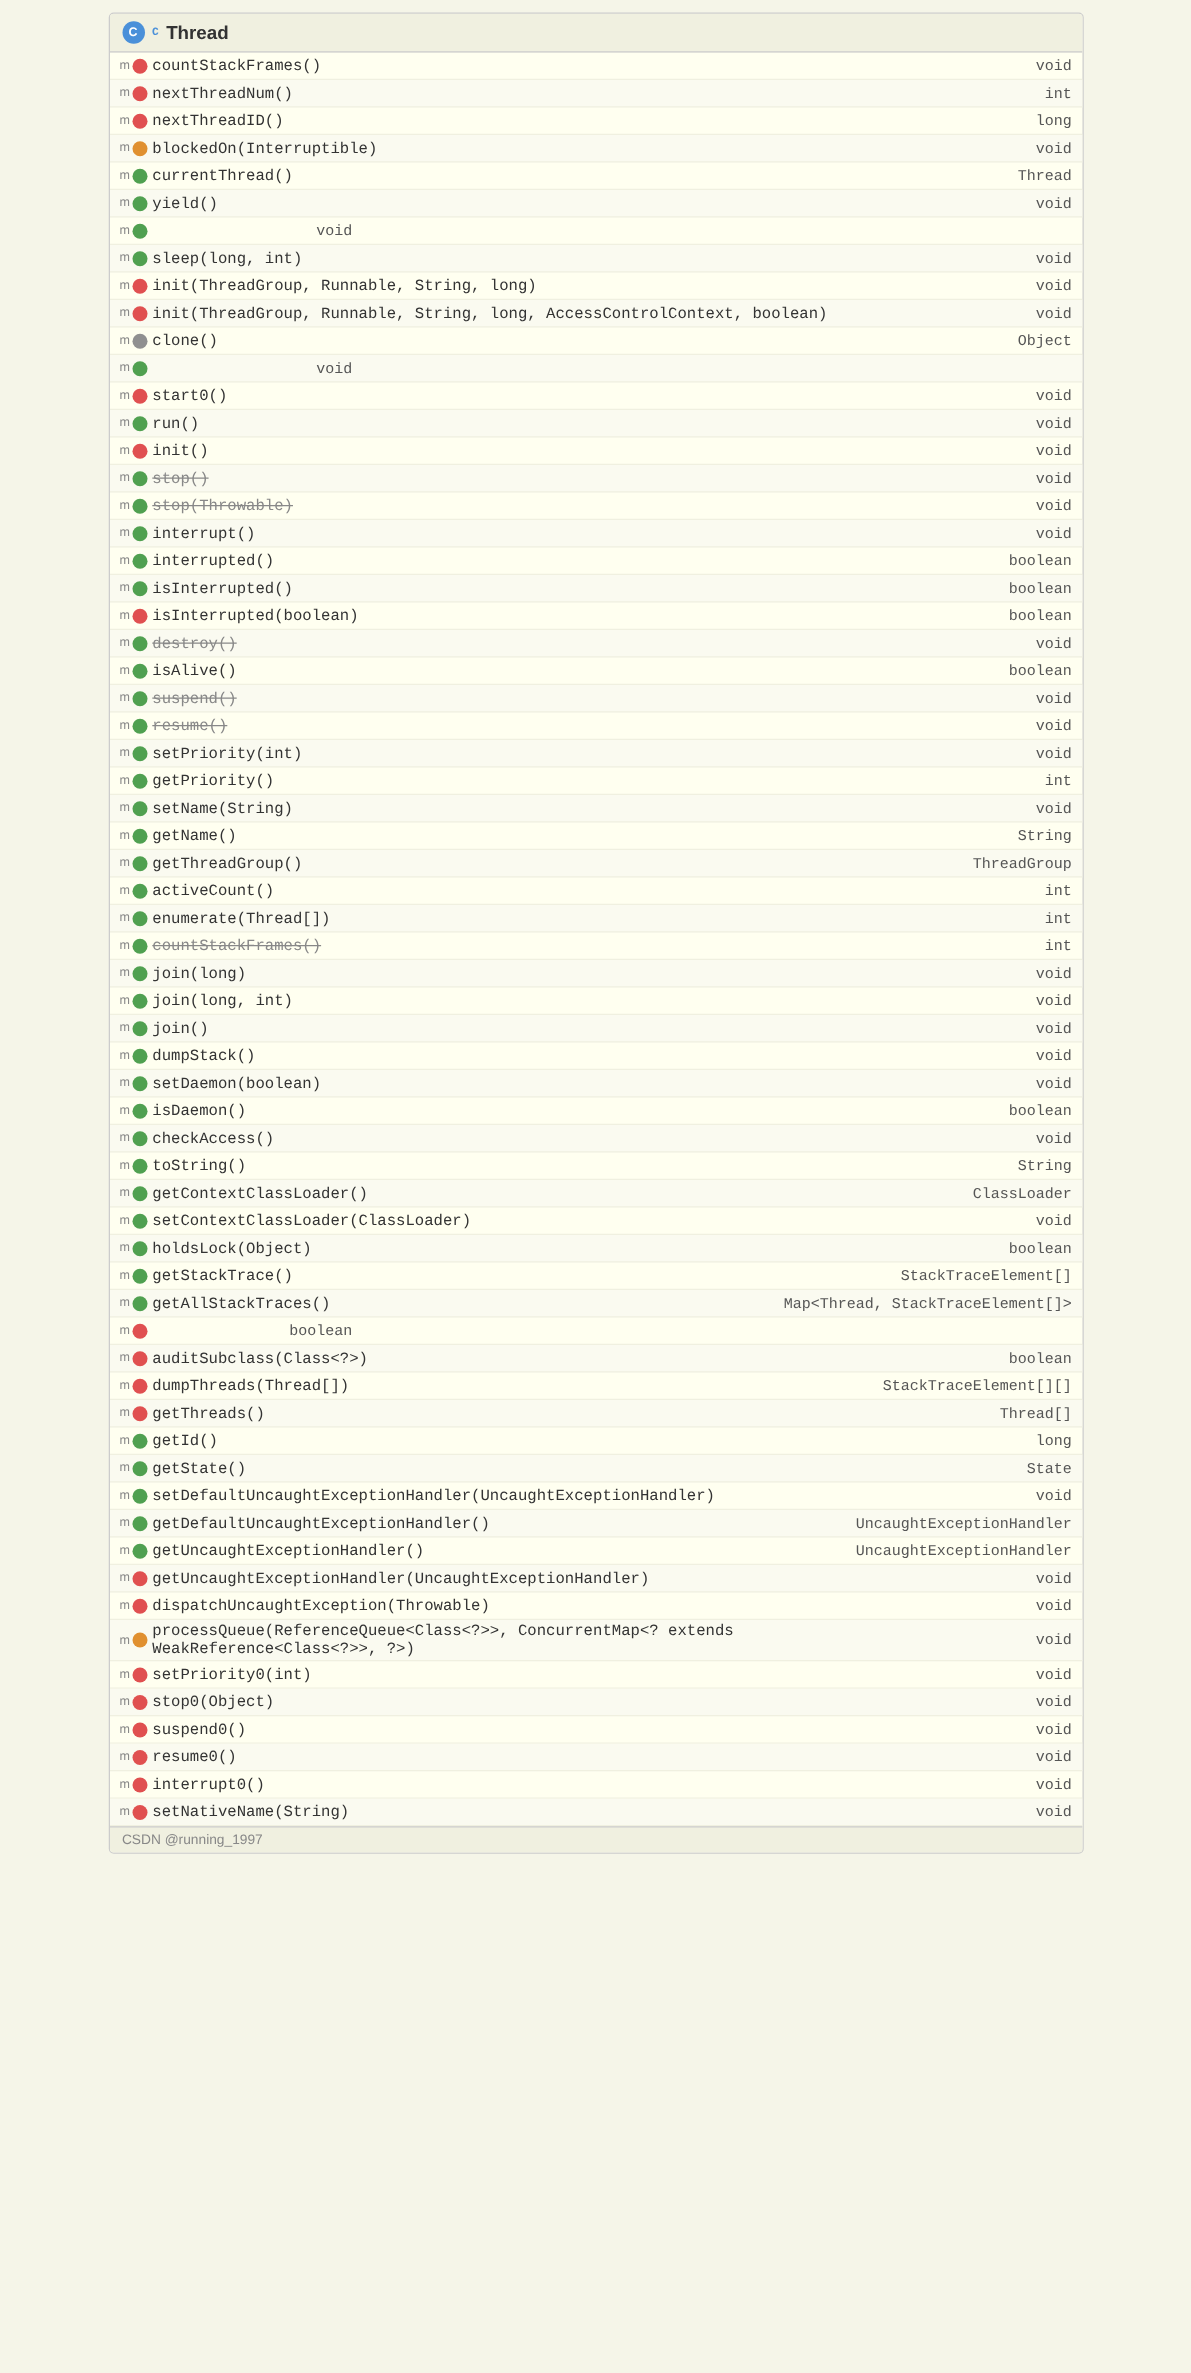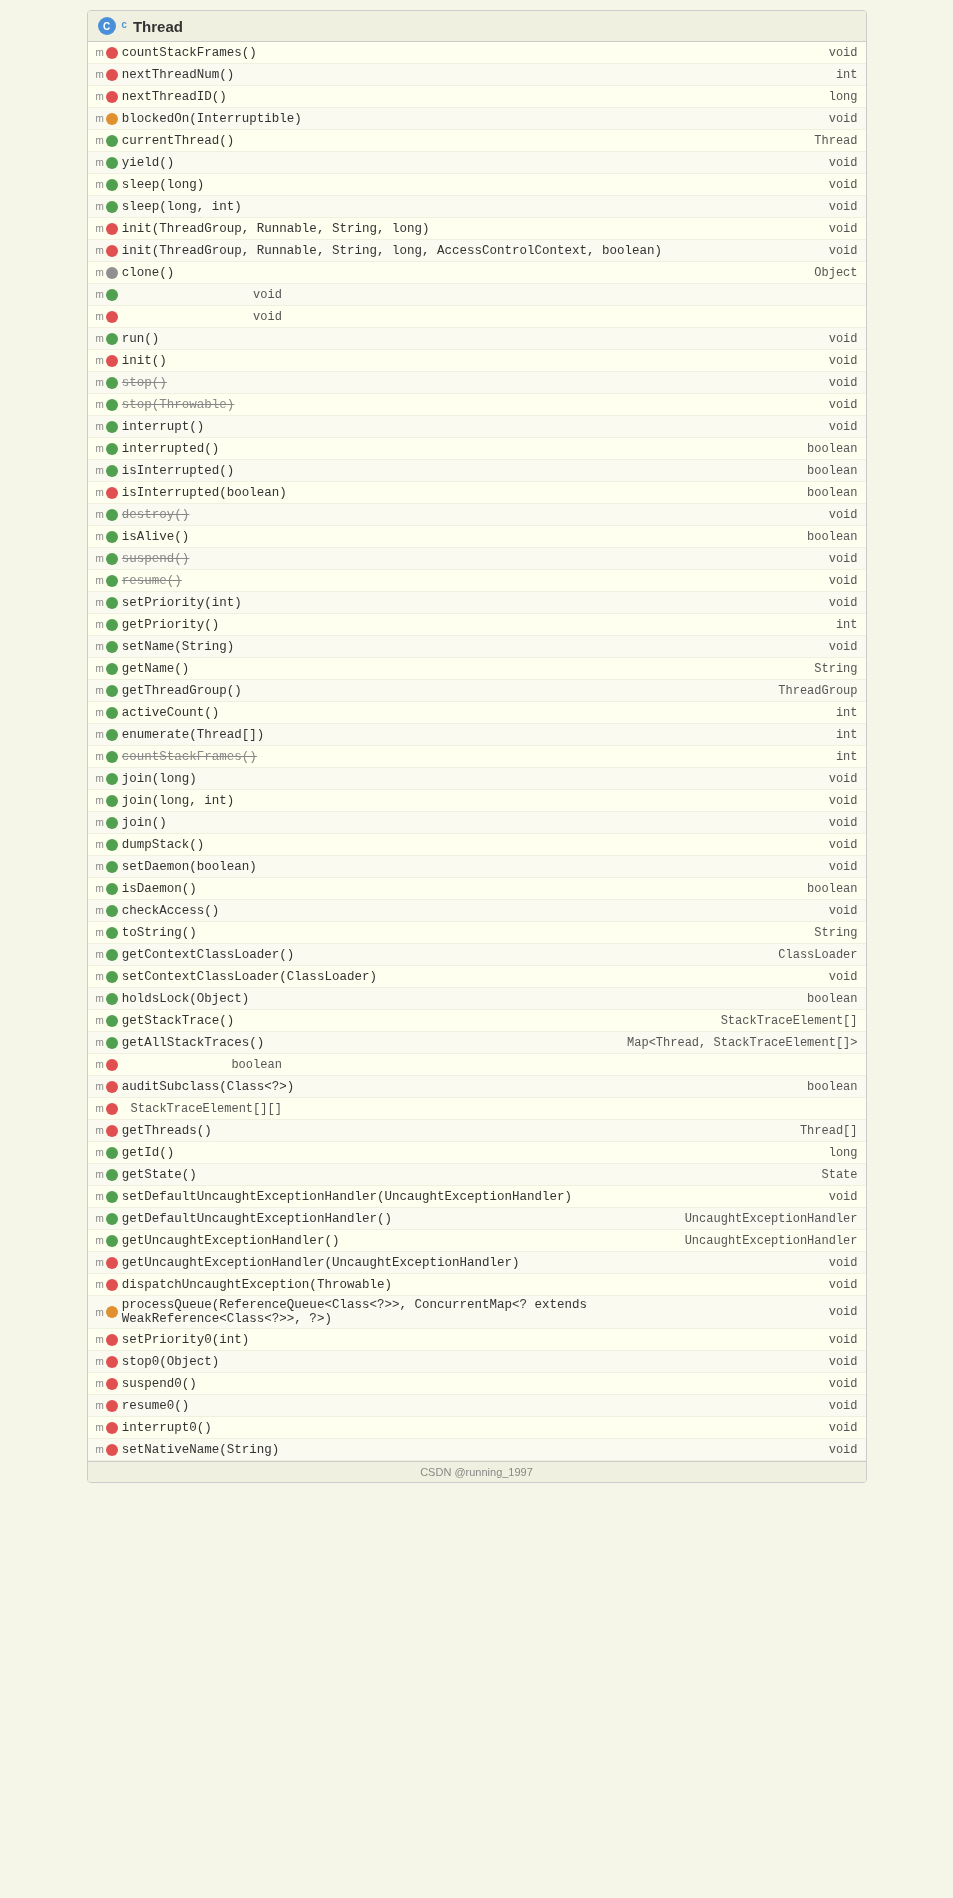--- a/index.html
+++ b/index.html
@@ -88,21 +88,21 @@
     .return-type {
       color: #555;
       font-size: 12px;
       text-align: right;
       min-width: 160px;
     }
     .footer {
       background: #f0f0e0;
       border-top: 1px solid #ccc;
       padding: 4px 10px;
-      text-align: center;
+      text-align: left;
       font-size: 11px;
       color: #888;
       font-family: Arial, sans-serif;
     }
   </style>
 </head>
 <body>
 
 <div class="container">
   <div class="header">
@@ -145,21 +145,20 @@
       </div>
       <div class="method-row">
         <span class="icon-m">m</span>
         <span class="access-icon" style="background: rgb(80, 160, 80);"></span>
         <span class="method-name">yield()</span>
         <span class="return-type">void</span>
       </div>
       <div class="method-row">
         <span class="icon-m">m</span>
         <span class="access-icon" style="background: rgb(80, 160, 80);"></span>
-        <span class="method-name">sleep(long)</span>
         <span class="return-type">void</span>
       </div>
       <div class="method-row">
         <span class="icon-m">m</span>
         <span class="access-icon" style="background: rgb(80, 160, 80);"></span>
         <span class="method-name">sleep(long, int)</span>
         <span class="return-type">void</span>
       </div>
       <div class="method-row">
         <span class="icon-m">m</span>
@@ -180,20 +179,21 @@
         <span class="return-type">Object</span>
       </div>
       <div class="method-row">
         <span class="icon-m">m</span>
         <span class="access-icon" style="background: rgb(80, 160, 80);"></span>
         <span class="return-type">void</span>
       </div>
       <div class="method-row">
         <span class="icon-m">m</span>
         <span class="access-icon" style="background: rgb(224, 80, 80);"></span>
+        <span class="method-name">start0()</span>
         <span class="return-type">void</span>
       </div>
       <div class="method-row">
         <span class="icon-m">m</span>
         <span class="access-icon" style="background: rgb(80, 160, 80);"></span>
         <span class="method-name">run()</span>
         <span class="return-type">void</span>
       </div>
       <div class="method-row">
         <span class="icon-m">m</span>
@@ -394,20 +394,21 @@
       </div>
       <div class="method-row">
         <span class="icon-m">m</span>
         <span class="access-icon" style="background: rgb(224, 80, 80);"></span>
         <span class="method-name">auditSubclass(Class&lt;?&gt;)</span>
         <span class="return-type">boolean</span>
       </div>
       <div class="method-row">
         <span class="icon-m">m</span>
         <span class="access-icon" style="background: rgb(224, 80, 80);"></span>
+        <span class="method-name">dumpThreads(Thread[])</span>
         <span class="return-type">StackTraceElement[][]</span>
       </div>
       <div class="method-row">
         <span class="icon-m">m</span>
         <span class="access-icon" style="background: rgb(224, 80, 80);"></span>
         <span class="method-name">getThreads()</span>
         <span class="return-type">Thread[]</span>
       </div>
       <div class="method-row">
         <span class="icon-m">m</span>

